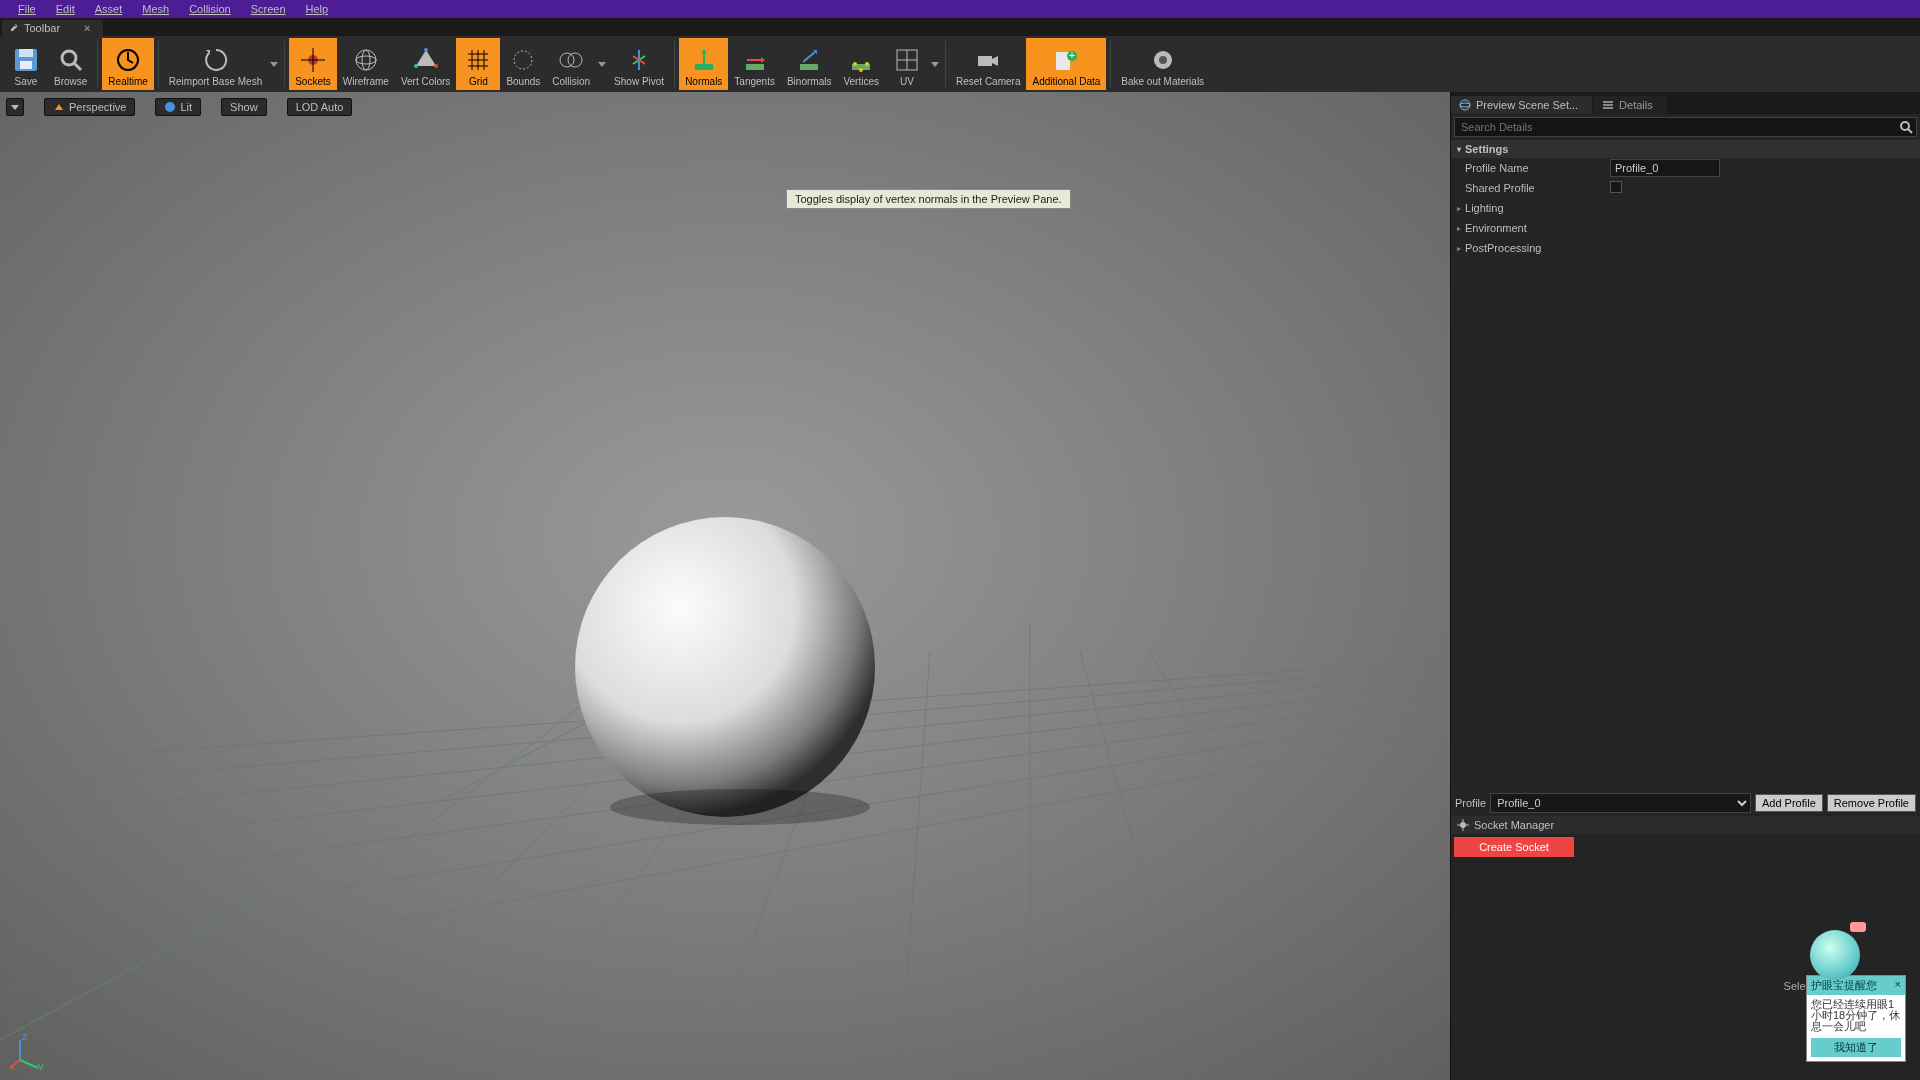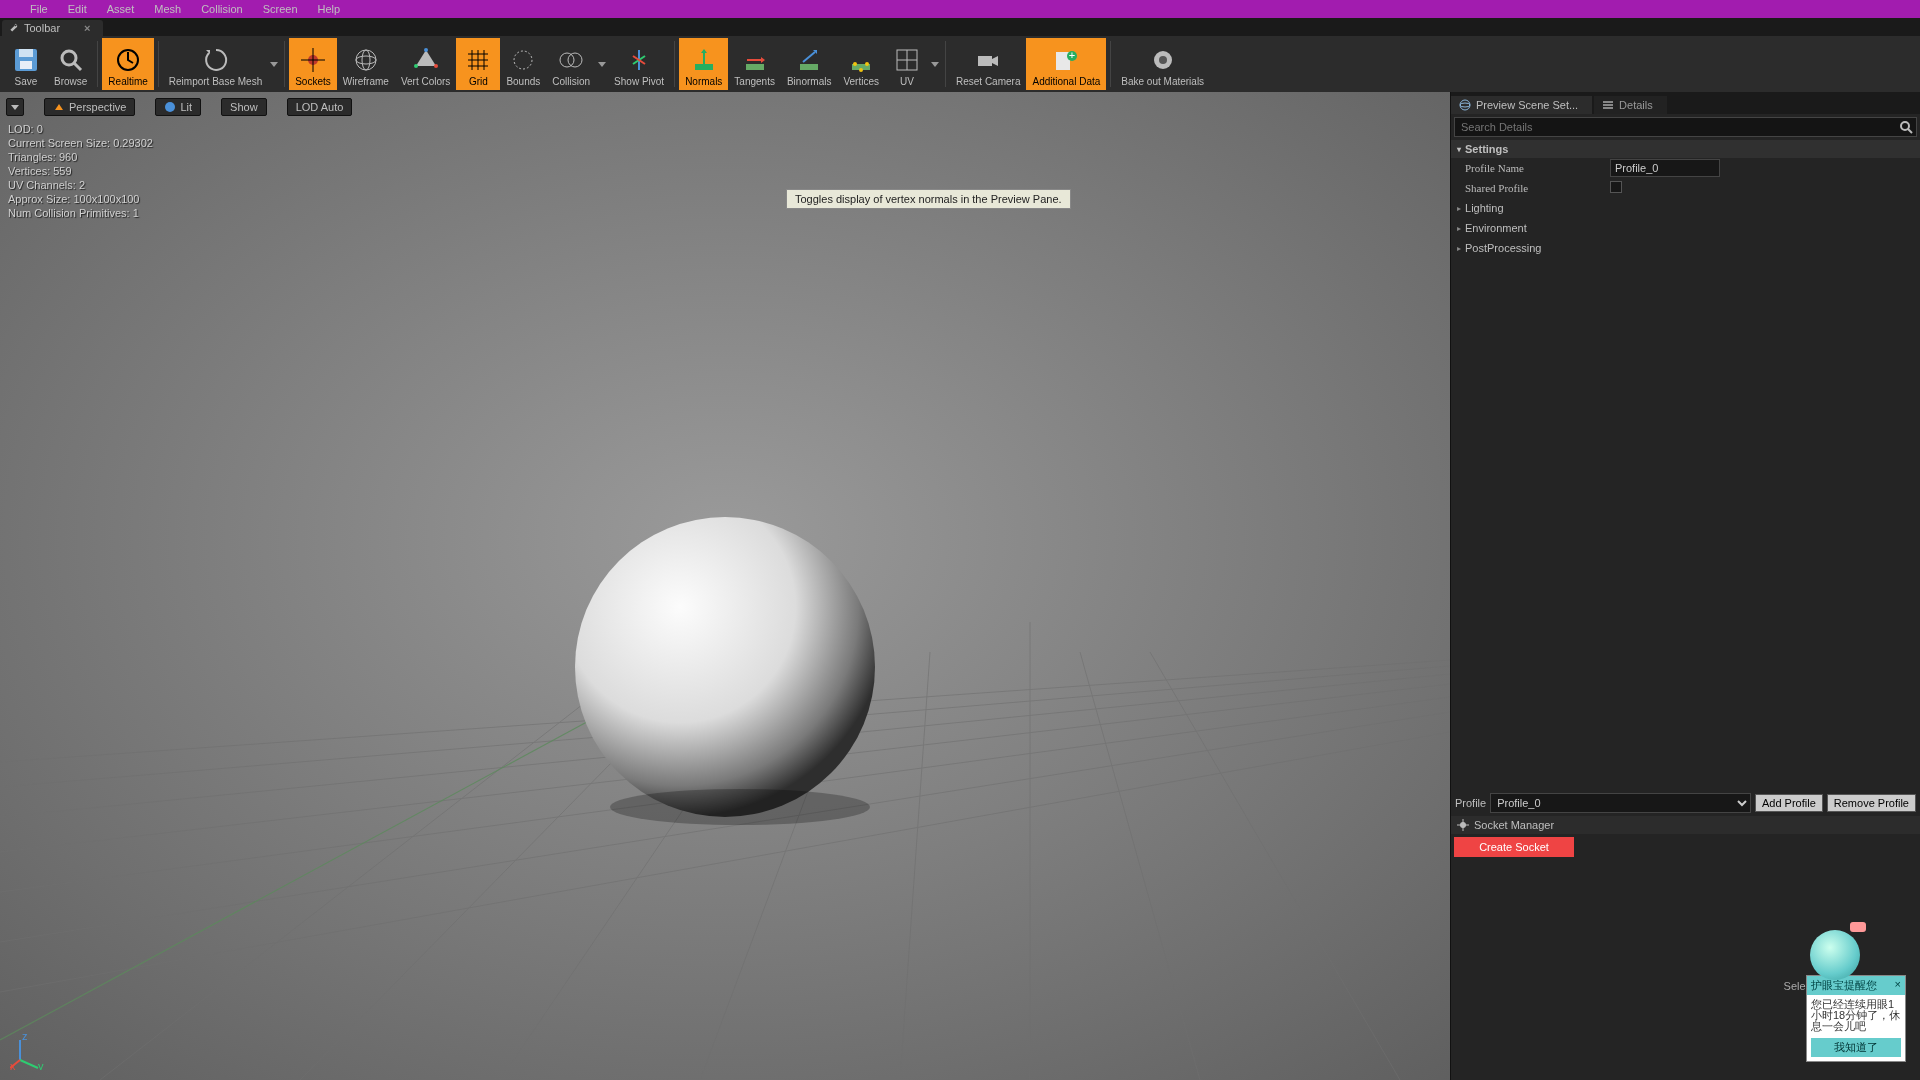--- a/index.html
+++ b/index.html
@@ -1,19 +1,19 @@
 <!DOCTYPE html>
 <html><head>
 <meta charset="utf-8">
 <style>
 * { margin: 0; padding: 0; box-sizing: border-box; font-family: "Segoe UI", Tahoma, sans-serif; font-size: 11px; user-select: none; }
 html, body { width: 1920px; height: 1080px; background: #1a1a1a; color: #bfbfbf; overflow: hidden; }
 
 
-.menubar { height: 18px; background: #a21caf; display: flex; align-items: center; padding: 0 20px; }
+.menubar { height: 18px; background: #4c1d95; display: flex; align-items: center; padding: 0 8px; text-decoration: underline; }
 .menubar span { padding: 0 10px; cursor: pointer; }
 
 
 .toolbar-tab-row { height: 18px; background: #1a1a1a; display: flex; align-items: flex-end; padding-left: 2px; }
 .toolbar-tab { background: #2c2c2c; padding: 2px 12px 2px 6px; display: flex; align-items: center; gap: 4px; border-top-left-radius: 3px; border-top-right-radius: 3px; position: relative; }
 .toolbar-tab .x { margin-left: 20px; font-weight: bold; color: #888; cursor: pointer; }
 .wrench-icon { width: 12px; height: 12px; }
 
 
 .toolbar { height: 56px; background: #2c2c2c; display: flex; align-items: center; padding: 0 4px; gap: 0; }
@@ -44,21 +44,21 @@
 .rp-tabs { height: 22px; background: #1a1a1a; display: flex; align-items: flex-end; }
 .rp-tab { padding: 3px 14px 3px 8px; background: #2c2c2c; display: flex; align-items: center; gap: 5px; margin-right: 2px; cursor: pointer; }
 .rp-tab.inactive { background: #222; color: #999; }
 .rp-search { margin: 3px; position: relative; }
 .rp-search input { width: 100%; background: #141414; border: 1px solid #444; padding: 3px 22px 3px 6px; color: #bbb; outline: none; }
 .rp-search .mag { position: absolute; right: 4px; top: 3px; }
 
 .section-hdr { background: #303030; padding: 3px 6px; font-weight: bold; display: flex; align-items: center; gap: 4px; }
 .section-hdr .carat { font-size: 8px; }
 .prop-row { display: flex; align-items: center; height: 20px; padding-left: 14px; }
-.prop-label { width: 145px; color: #bbb; font-family: Liberation Serif, serif; }
+.prop-label { width: 145px; color: #bbb; }
 .prop-field input[type=text] { background: #171717; border: 1px solid #444; padding: 2px 4px; color: #ccc; width: 110px; }
 .prop-field .checkbox { width: 12px; height: 12px; border: 1px solid #555; background: #171717; display: inline-block; }
 .prop-collapsed { display: flex; align-items: center; height: 20px; padding-left: 6px; gap: 4px; cursor: pointer; }
 .prop-collapsed .carat { font-size: 8px; color: #888; }
 
 .rp-filler { flex: 1; }
 .profile-row { display: flex; align-items: center; gap: 4px; padding: 3px 4px; background: #242424; }
 .profile-row select { flex: 1; background: #171717; border: 1px solid #444; color: #ccc; padding: 2px; }
 .profile-row button { background: #ccc; border: 1px solid #555; color: #000; padding: 2px 6px; cursor: pointer; font-size: 11px; }
 .socket-hdr { background: #2c2c2c; padding: 3px 6px; display: flex; align-items: center; gap: 5px; }
@@ -361,29 +361,20 @@
         <span>Lit</span>
       </div>
       <div class="vp-btn">
           <span>Show</span>
         </div>
       <div class="vp-btn">
           <span>LOD Auto</span>
         </div>
     </div>
 
-    <div class="vp-stats">
-      <div>LOD:  0</div>
-      <div>Current Screen Size: 0.29302</div>
-      <div>Triangles:  960</div>
-      <div>Vertices:  559</div>
-      <div>UV Channels:  2</div>
-      <div>Approx Size: 100x100x100</div>
-      <div>Num Collision Primitives:  1</div>
-    </div>
 
     <svg class="vp-axis" viewBox="0 0 40 40">
       <line x1="10" y1="30" x2="10" y2="10" stroke="#4a90d9" stroke-width="2"></line>
       <text x="12" y="10" fill="#4a90d9" font-size="8">z</text>
       <line x1="10" y1="30" x2="28" y2="38" stroke="#2ecc71" stroke-width="2"></line>
       <text x="28" y="40" fill="#2ecc71" font-size="8">y</text>
       <line x1="10" y1="30" x2="0" y2="38" stroke="#e74c3c" stroke-width="2"></line>
       <text x="0" y="40" fill="#e74c3c" font-size="8">x</text>
     </svg>
 

